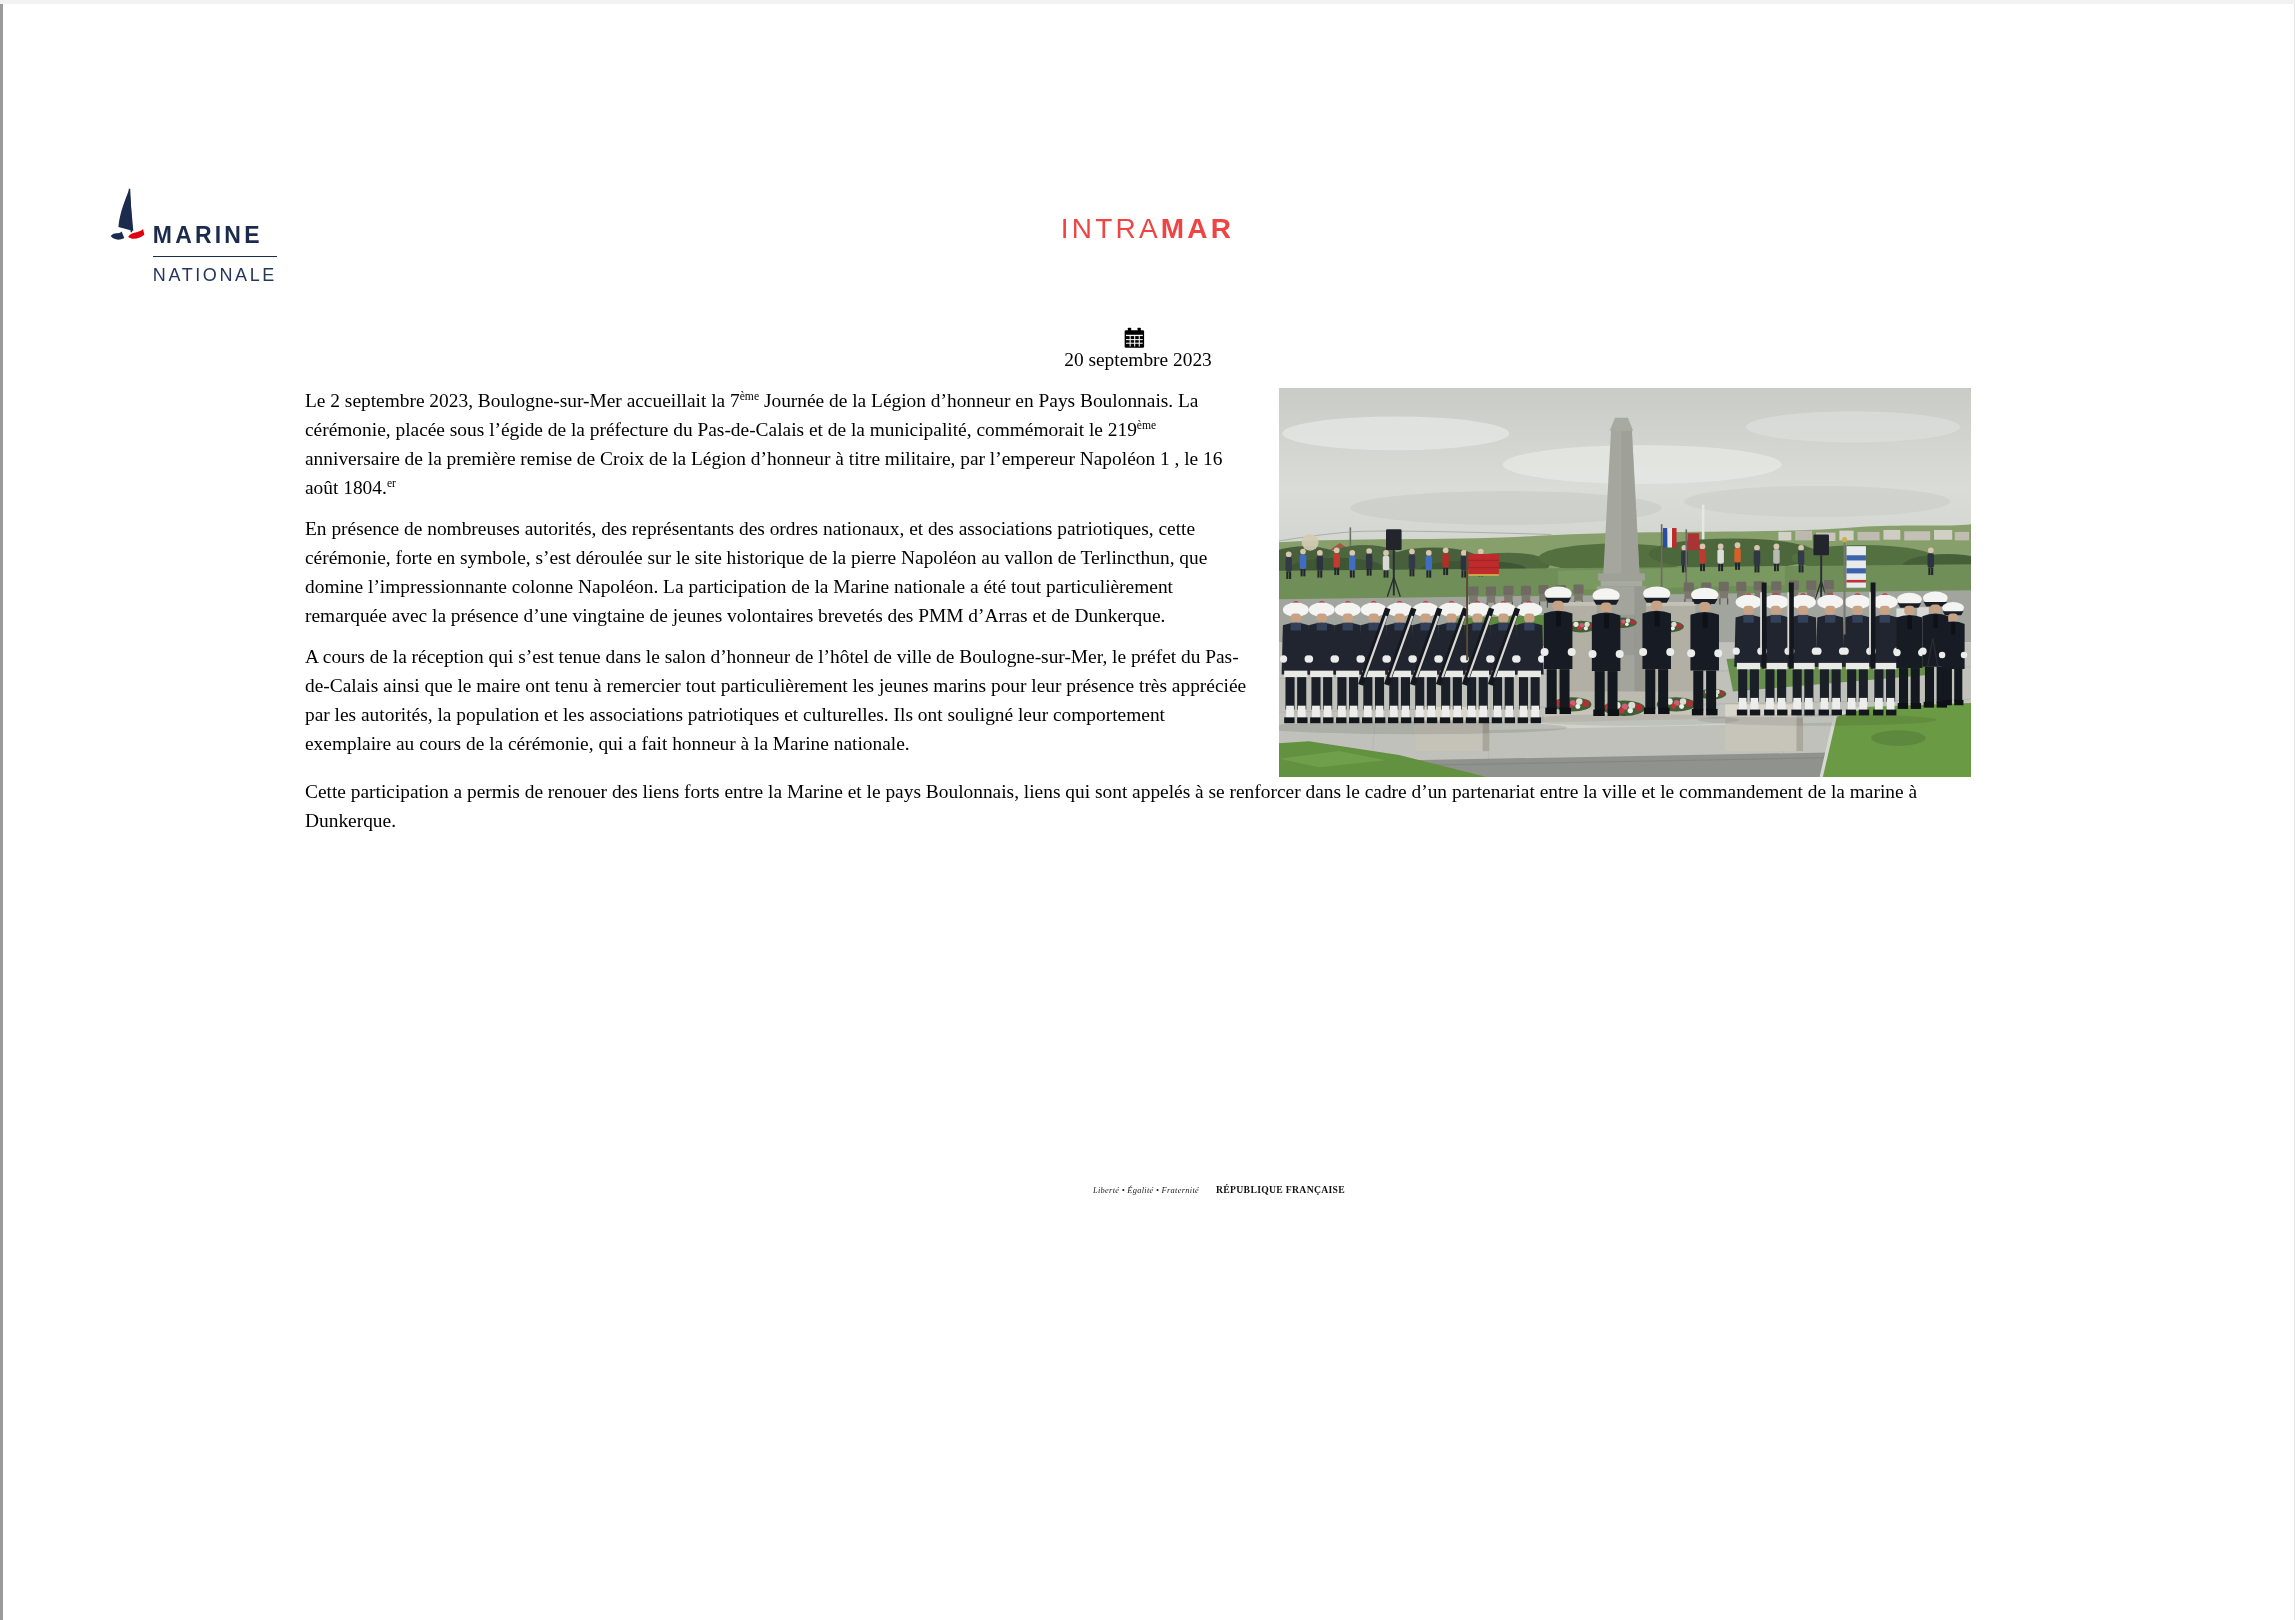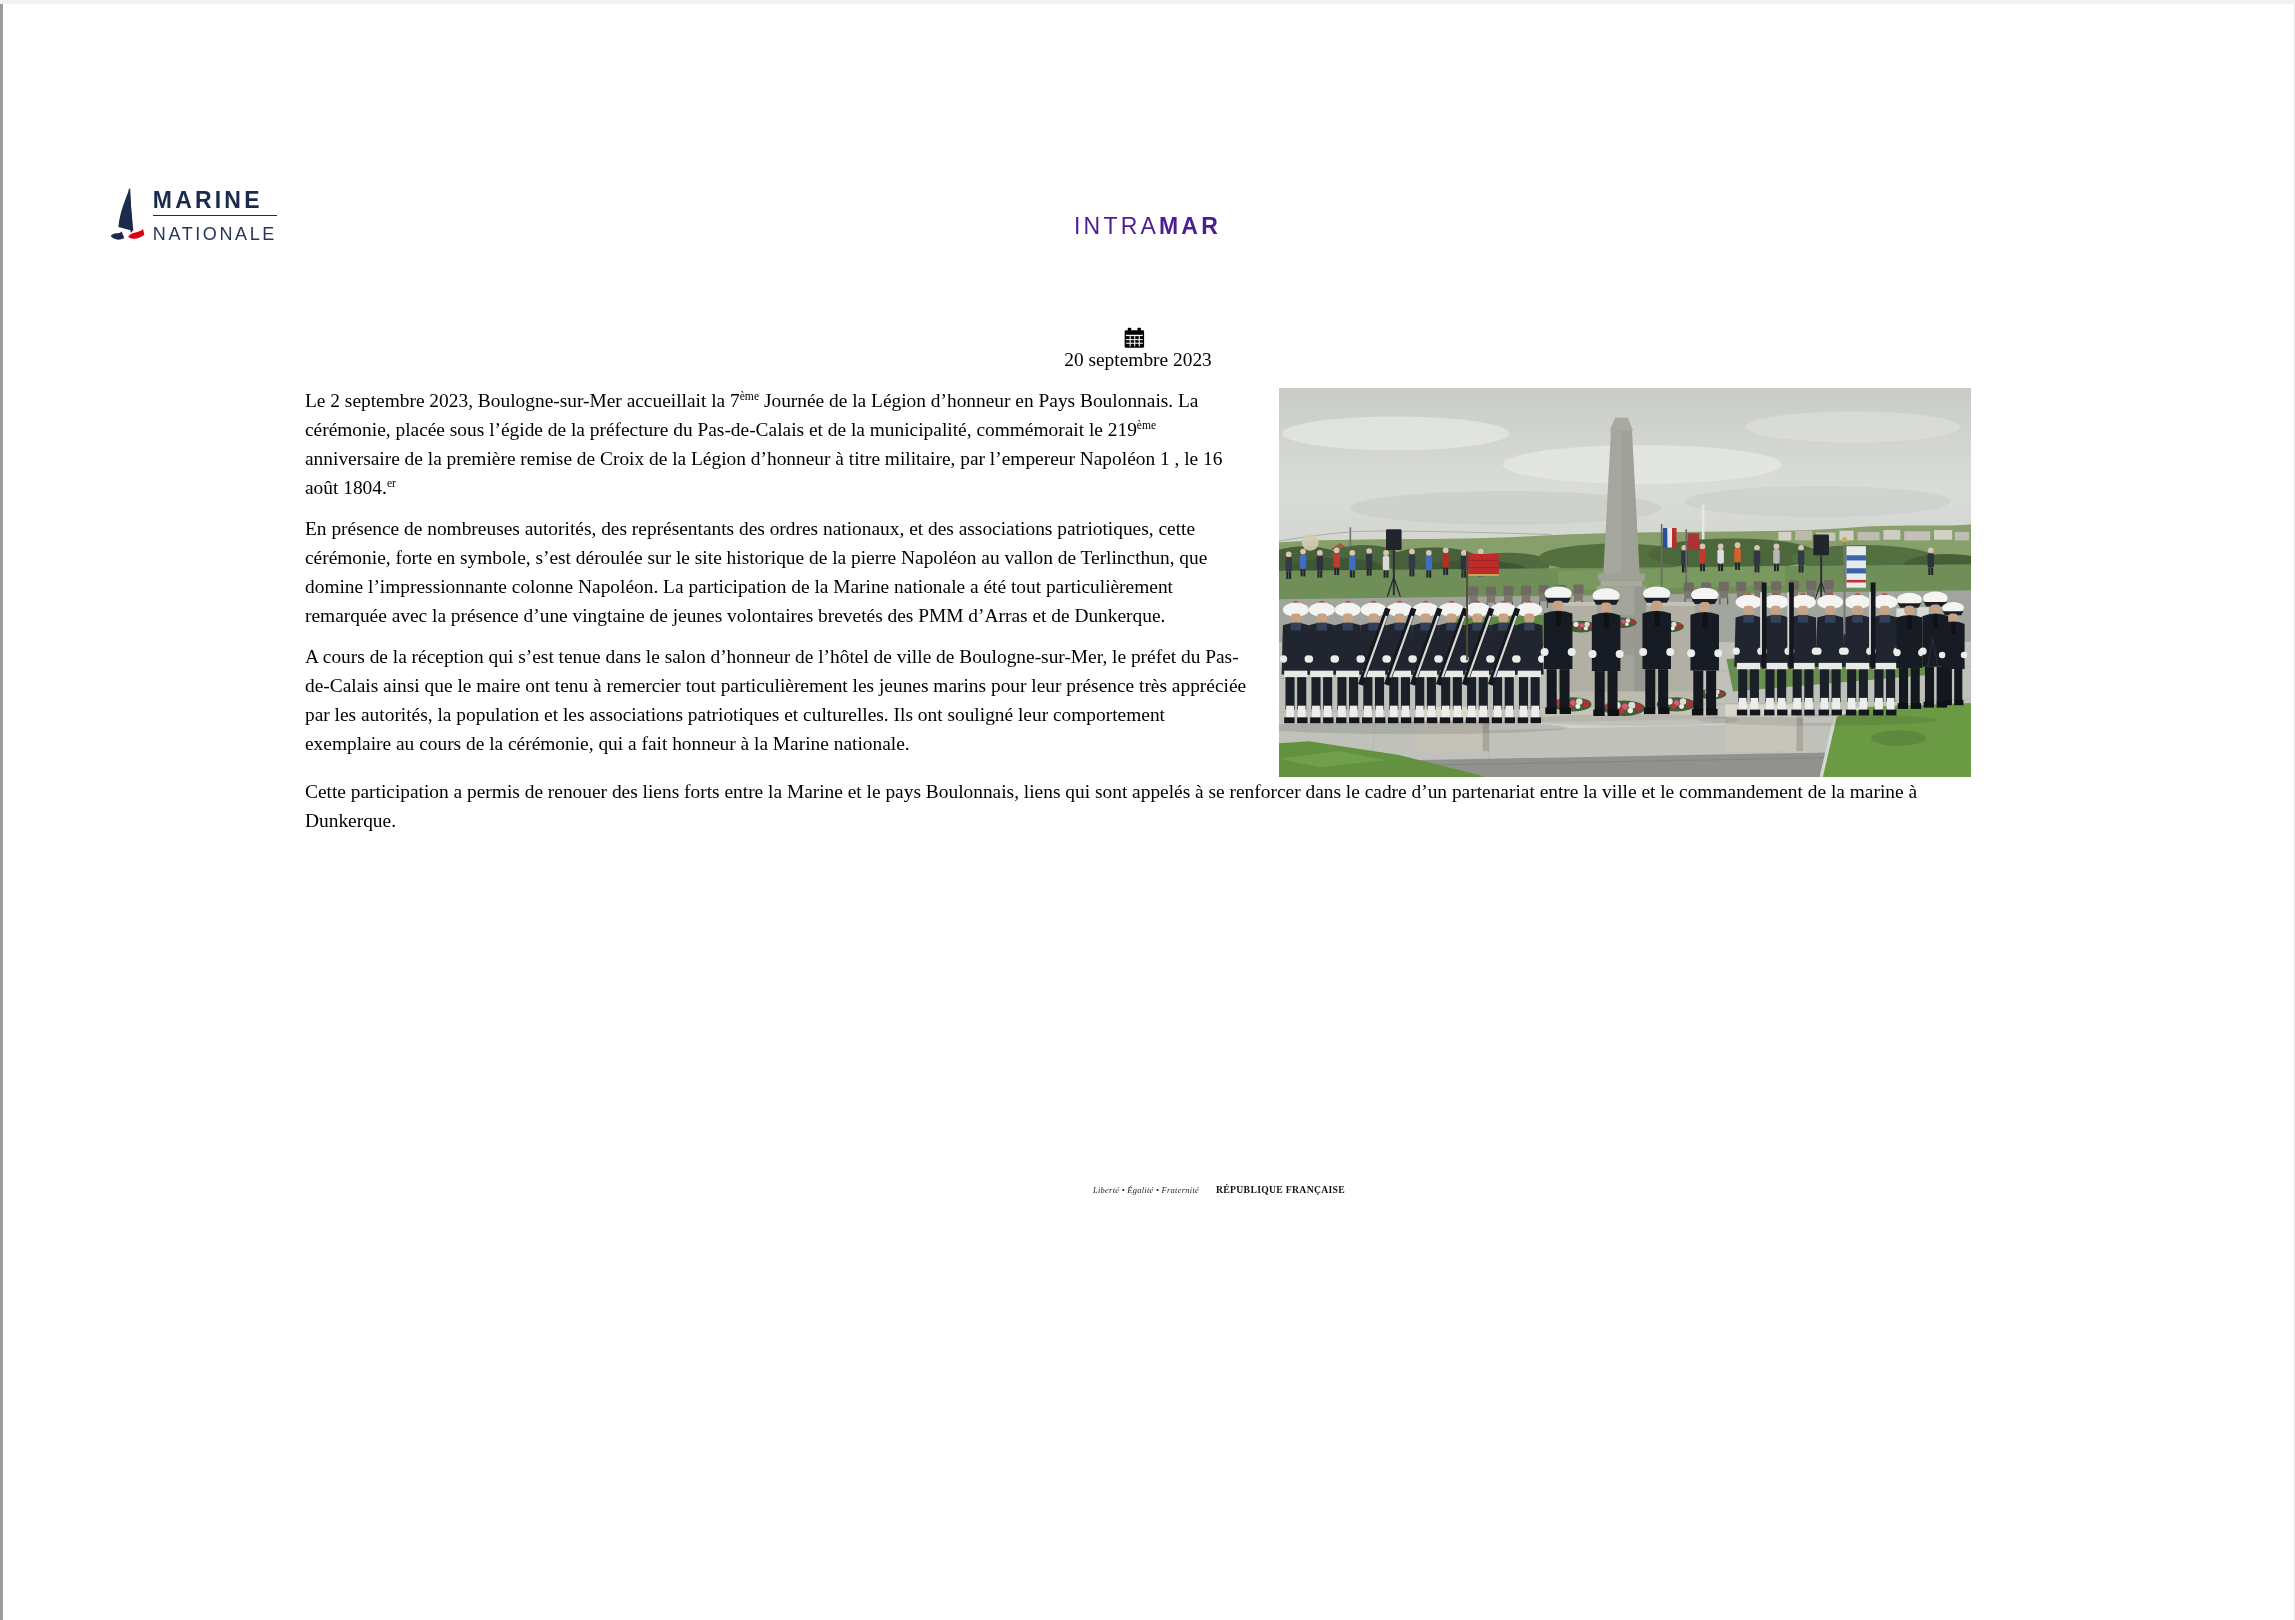--- a/index.html
+++ b/index.html
@@ -7,25 +7,25 @@
         font-family:"Liberation Serif",serif;color:#000;}
   .top-strip{position:absolute;left:0;top:0;width:2295px;height:3.9px;background:#f2f2f2;}
   .left-bar{position:absolute;left:0;top:3.9px;width:2.6px;height:1616px;background:#9b9b9b;}
   .right-bar{position:absolute;right:0;top:3.9px;width:1.3px;height:1616px;background:#e4e4e4;}
 
   
   .brand{position:absolute;left:110px;top:188px;display:flex;align-items:flex-start;cursor:pointer;}
   .brand .sail{width:35px;height:56px;margin-right:7.8px;}
   .brand-text{font-family:"Liberation Sans",sans-serif;color:#1b2b4d;}
   .brand-l1{font-size:23px;font-weight:700;letter-spacing:3.2px;border-bottom:1.9px solid #1b2b4d;
-            padding-bottom:3px;line-height:1.05;}
+            padding-bottom:9px;line-height:1.05;margin-top:35px;}
   .brand-l2{font-size:18px;font-weight:400;letter-spacing:2.6px;margin-top:9px;line-height:1.05;color:#24365a;}
   .masthead{position:absolute;left:50%;transform:translateX(-50%);top:213px;
-            font-family:"Liberation Sans",sans-serif;font-size:23px;letter-spacing:3.2px;
-            color:#4c1d95;cursor:pointer;white-space:nowrap;}
+            font-family:"Liberation Sans",sans-serif;font-size:28px;letter-spacing:3.2px;
+            color:#ef4444;cursor:pointer;white-space:nowrap;}
   .masthead .intra{font-weight:400;}
   .masthead .mar{font-weight:700;}
 
   
   .article{position:absolute;left:305px;top:319px;width:1666px;}
   h1.title{margin:0;font-weight:400;font-size:47px;line-height:54px;letter-spacing:0;}
   .date-row{display:flex;align-items:center;margin-top:7.8px;height:23px;flex-direction:column;}
   .date-row svg{width:21.4px;height:21.4px;margin-right:6.5px;flex:0 0 auto;}
   .date-text{font-size:19.4px;line-height:23px;}
   .article-body{padding-top:26px;}

